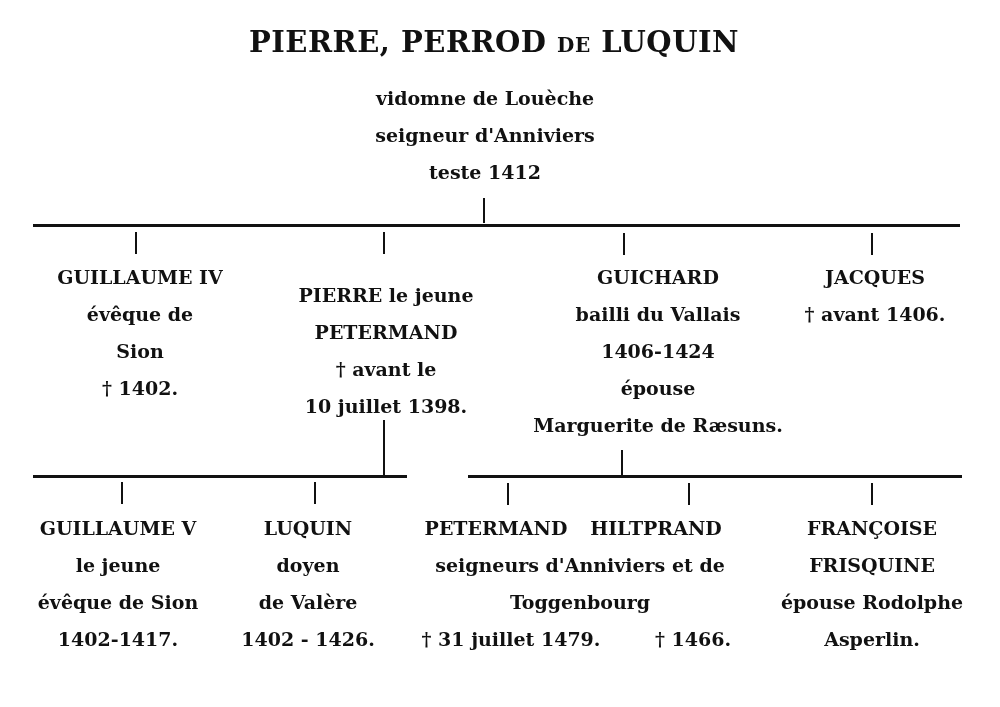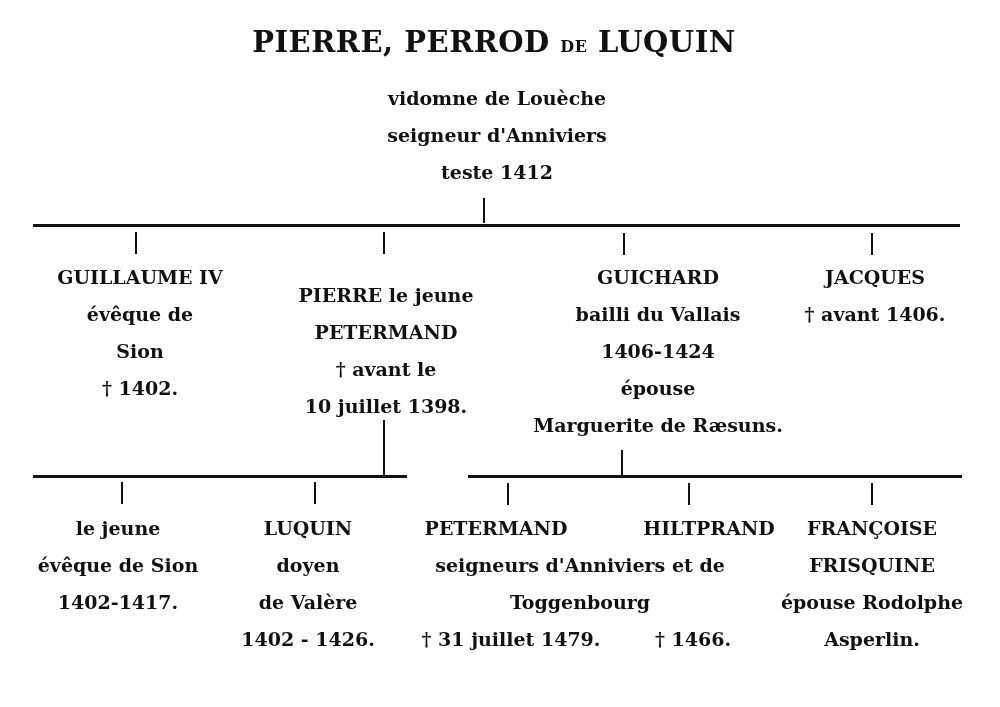--- a/index.html
+++ b/index.html
@@ -1,32 +1,32 @@
 <!DOCTYPE html>
 <html><head>
 <meta charset="utf-8">
 <style>
   html, body { margin:0; padding:0; background:#ffffff; }
   body { width:1000px; height:707px; position:relative; overflow:hidden;
          font-family:"DejaVu Serif","Liberation Serif",serif; color:#111; }
   .t { position:absolute; text-align:center; white-space:nowrap; transform:translateX(-50%);
        font-weight:bold; font-size:19px; line-height:37px; }
   .title { font-size:29px; font-weight:bold; letter-spacing:0.5px; line-height:36px; }
-  .sc { font-size:16px; }
+  .sc { font-size:20px; }
   .hl { position:absolute; height:3px; background:#111; }
   .vl { position:absolute; width:2px; background:#111; }
   .line { display:block; }
 </style>
 </head>
 <body>
 
 <div class="t title" style="left:494px; top:24px;">
   <span>PIERRE, PERROD </span><span class="sc">DE</span><span> LUQUIN</span>
 </div>
-<div class="t" style="left:497px; top:80px;">
+<div class="t" style="left:485px; top:80px;">
   <span class="line">vidomne de Louèche</span>
   <span class="line">seigneur d'Anniviers</span>
   <span class="line">teste 1412</span>
 </div>
 
 <div class="vl" style="left:483px; top:198px; height:25px;"></div>
 <div class="hl" style="left:33px; top:224px; width:927px;"></div>
 <div class="vl" style="left:135px; top:232px; height:22px;"></div>
 <div class="vl" style="left:383px; top:232px; height:22px;"></div>
 <div class="vl" style="left:623px; top:233px; height:22px;"></div>
@@ -61,33 +61,34 @@
 <div class="vl" style="left:121px; top:482px; height:22px;"></div>
 <div class="vl" style="left:314px; top:482px; height:22px;"></div>
 
 <div class="vl" style="left:621px; top:450px; height:25px;"></div>
 <div class="hl" style="left:468px; top:475px; width:494px;"></div>
 <div class="vl" style="left:507px; top:483px; height:22px;"></div>
 <div class="vl" style="left:688px; top:483px; height:22px;"></div>
 <div class="vl" style="left:871px; top:483px; height:22px;"></div>
 
 <div class="t" style="left:118px; top:510px;">
+  <span class="line">GUILLAUME V</span>
   <span class="line">le jeune</span>
   <span class="line">évêque de Sion</span>
   <span class="line">1402-1417.</span>
 </div>
 <div class="t" style="left:308px; top:510px;">
   <span class="line">LUQUIN</span>
   <span class="line">doyen</span>
   <span class="line">de Valère</span>
   <span class="line">1402 - 1426.</span>
 </div>
 
 <div class="t" style="left:496px; top:510px;">PETERMAND</div>
-<div class="t" style="left:709px; top:510px;text-align:center;">HILTPRAND</div>
+<div class="t" style="left:656px; top:510px;text-align:center;">HILTPRAND</div>
 <div class="t" style="left:580px; top:547px;">
   <span class="line">seigneurs d'Anniviers et de</span>
   <span class="line">Toggenbourg</span>
 </div>
 <div class="t" style="left:511px; top:621px;">† 31 juillet 1479.</div>
 <div class="t" style="left:693px; top:621px;">† 1466.</div>
 
 <div class="t" style="left:872px; top:510px;">
   <span class="line">FRANÇOISE</span>
   <span class="line">FRISQUINE</span>

